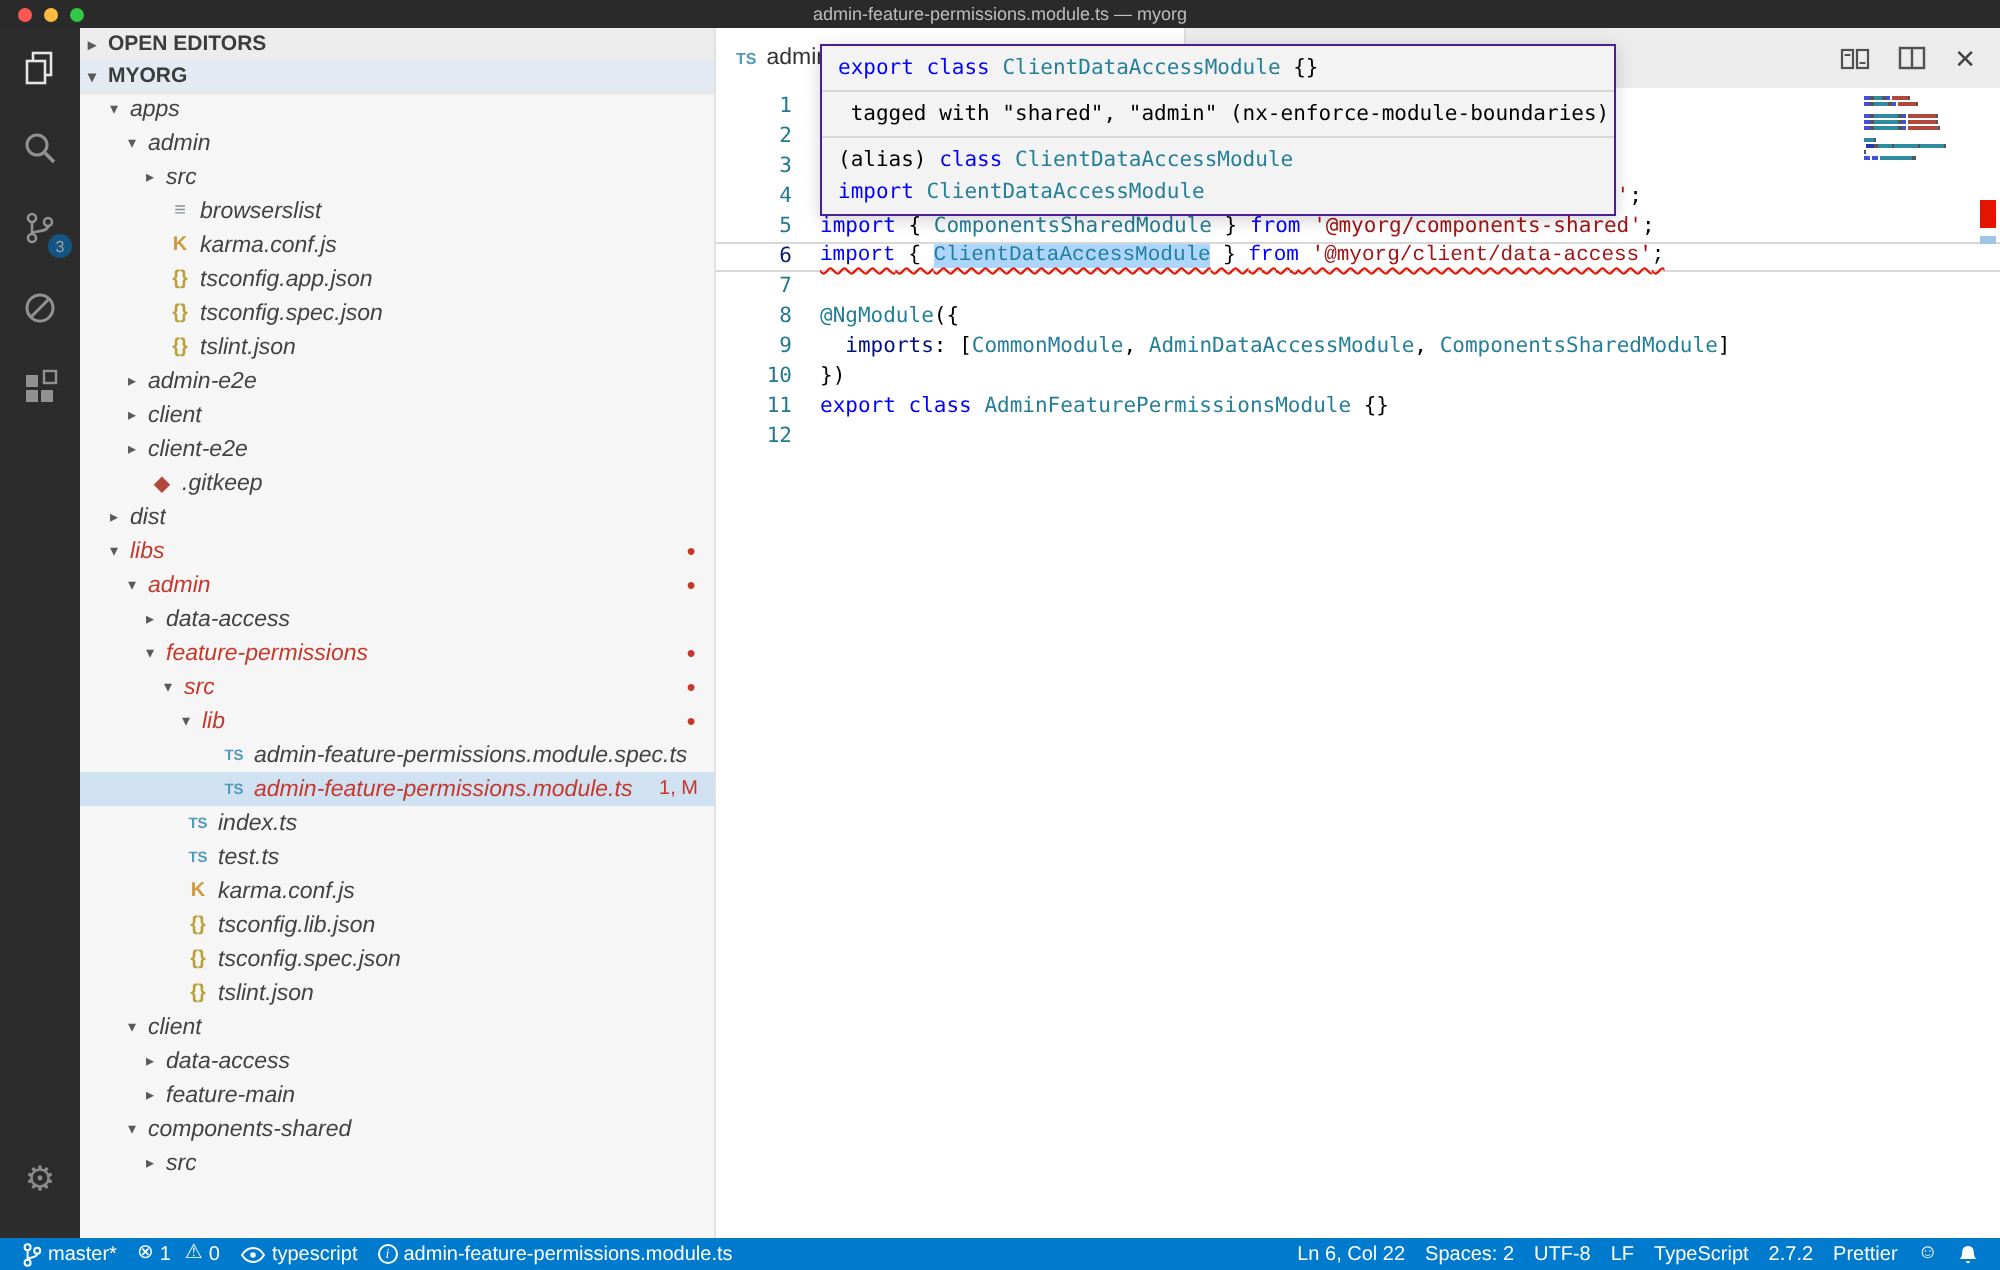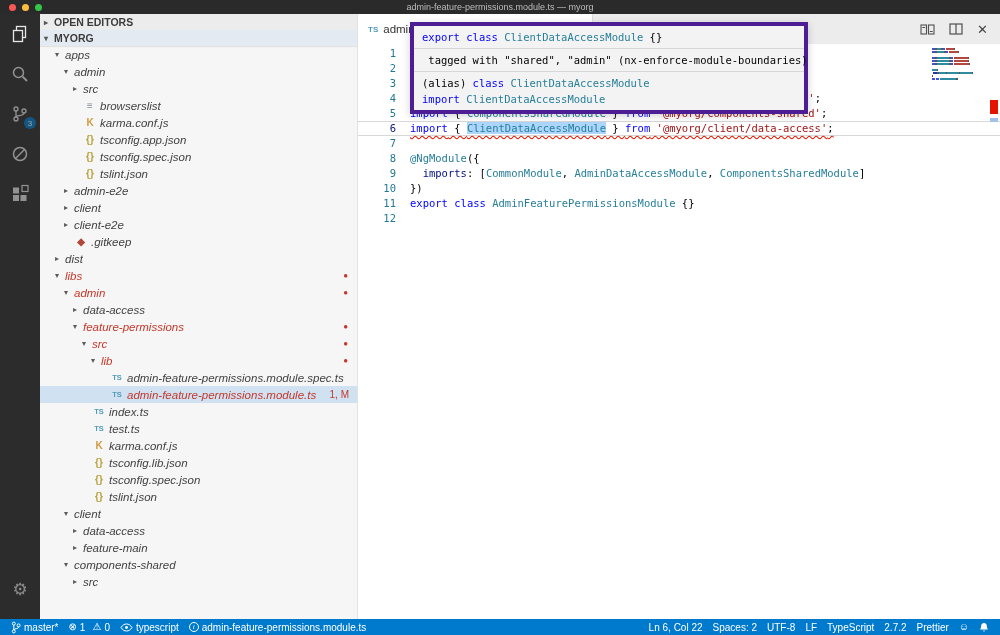--- a/index.html
+++ b/index.html
@@ -50,30 +50,30 @@
 
   .code { position:absolute; top:30px; left:0; right:0; bottom:0; font-family:"DejaVu Sans Mono",monospace; font-size:10.5px; padding-top:2px; }
   .code-line { height:15px; line-height:15px; display:flex; white-space:pre; }
   .code-line.current { box-shadow:inset 0 1px 0 #d8d8d8, inset 0 -1px 0 #d8d8d8; }
   .ln { width:38px; flex:none; text-align:right; color:#237893; }
   .ln-active { color:#0b216f; }
   .lc { padding-left:14px; }
   .tok-kw { color:#0000ff; } .tok-ty { color:#267f99; } .tok-st { color:#a31515; }
   .tok-pl { color:#000; } .tok-vr { color:#001080; }
   .sel { background:#add6ff; }
-  .squig { text-decoration-line:underline; text-decoration-style:wavy; text-decoration-color:#e51400; text-underline-offset:3px; }
+  .squig { text-decoration-line:underline; text-decoration-style:wavy; text-decoration-color:#e51400; text-underline-offset:3px;font-family:Liberation Mono, monospace; }
 
   .minimap { position:absolute; top:32px; right:22px; width:46px; background:#fff; padding-top:2px; cursor:pointer; }
   .mm-row { height:2px; margin-bottom:1px; white-space:nowrap; font-size:0; }
   .mm-seg { display:inline-block; height:2px; vertical-align:top; }
   .overview-ruler { position:absolute; top:30px; right:0; width:12px; bottom:0; }
   .ruler-error { position:absolute; right:2px; top:56px; width:8px; height:14px; background:#e51400; }
   .ruler-word { position:absolute; right:2px; top:74px; width:8px; height:4px; background:#a0c3e8; }
 
-  .hover { position:absolute; left:52px; top:8px; width:398px; background:#f3f3f3; border:4px solid #4c1d95; box-shadow:0 2px 8px rgba(0,0,0,.18); z-index:30; font-family:"DejaVu Sans Mono",monospace; font-size:10.5px; }
+  .hover { position:absolute; left:52px; top:8px; width:398px; background:#f3f3f3; border:1px solid #4c1d95; box-shadow:0 2px 8px rgba(0,0,0,.18); z-index:30; font-family:"DejaVu Sans Mono",monospace; font-size:10.5px; }
   .hover-section { padding:3px 8px; }
   .hover-section + .hover-section { border-top:1px solid #d7d7d7; }
   .hover-line { line-height:16px; white-space:pre; }
 
   
   .statusbar { position:absolute; top:619px; left:0; width:1000px; height:16px; background:#007acc; color:#fff; display:flex; align-items:center; justify-content:space-between; font-size:10px; padding:0 6px; z-index:6; }
   .sb-group { display:flex; align-items:center; height:16px; }
   .sb-item { display:flex; align-items:center; gap:3px; padding:0 5px; height:16px; cursor:pointer; white-space:nowrap; }
   .sb-ico { font-size:10px; line-height:16px; }
   .info-circle { width:10px; height:10px; border:1px solid #fff; border-radius:50%; font-size:7px; display:flex; align-items:center; justify-content:center; font-style:italic; font-family:"Liberation Serif",serif; }

